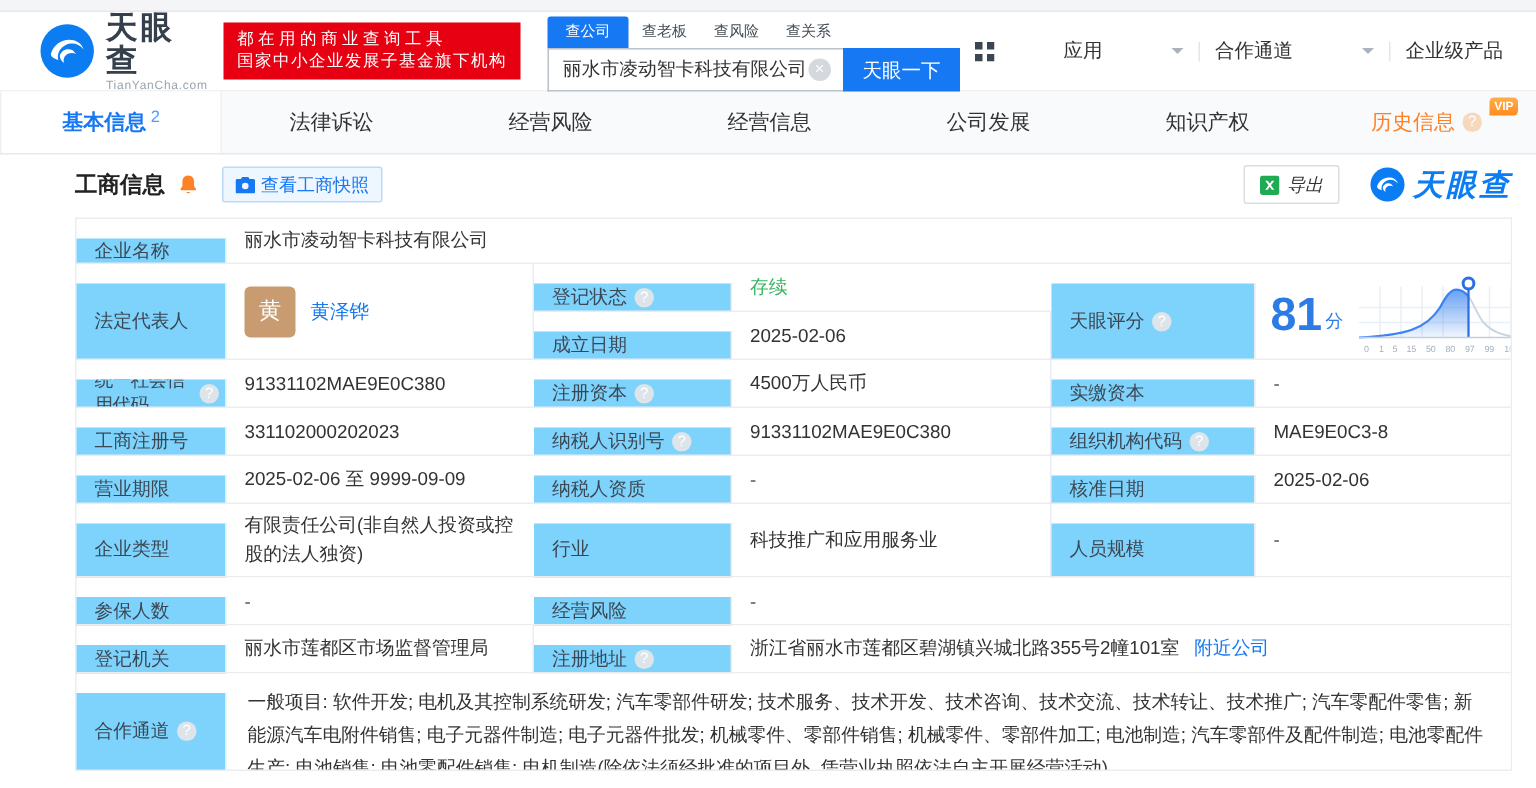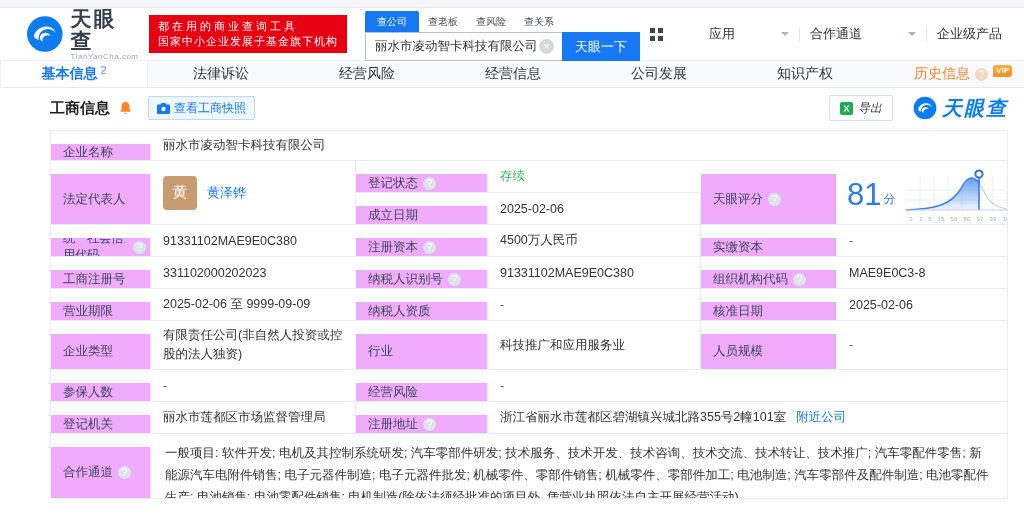--- a/index.html
+++ b/index.html
@@ -32,21 +32,21 @@
   .nav { margin-left:auto; display:flex; align-items:center; font-size:13px; color:#333; white-space:nowrap;}
   .nav-item { display:flex; align-items:center; padding:0 10px; cursor:pointer; position:relative;gap:41px;}
   .nav-sep { width:1px; height:13px; background:#e3e6e9; }
   .caret { width:0; height:0; border-left:4px solid transparent; border-right:4px solid transparent;
            border-top:4px solid #aab3bb; margin-left:5px; }
   .vip-link { color:#ff8126; font-weight:bold;text-decoration:underline; }
   .vip-link .caret{ border-top-color:#ff8126; }
   .bell-wrap { position:relative; padding:0 8px; cursor:pointer;}
 
   
-  .ptabs { height:28px; display:flex; background:#f9fafb; border-top:1px solid #f0f1f3;
+  .ptabs { height:43px; display:flex; background:#f9fafb; border-top:1px solid #f0f1f3;
            border-bottom:1px solid #e6e9ed; }
   .ptab { flex:1; display:flex; align-items:center; justify-content:center; font-size:14px;
           color:#333; cursor:pointer; position:relative; }
   .ptab.active { background:#fff; color:#1678f2; font-weight:bold; border-left:1px solid #eef0f2;
                  border-right:1px solid #eef0f2; }
   .ptab .count { font-size:11px; color:#4f9bf5; margin-left:3px; font-weight:normal; position:relative; top:-4px;}
   .ptab.orange { color:#ff8126; }
   .vipbadge { position:absolute; top:4px; right:12px; background:linear-gradient(#ffad49,#ff8c1f);
               color:#fff; font-size:8px; line-height:10px; padding:1px 3px; border-radius:3px 3px 3px 0;
               font-weight:bold;}
@@ -72,34 +72,34 @@
 
   
   .tbl { margin:2px 16px 0 50px; border:1px solid #e9edf2; border-bottom:none;
          display:grid;
          grid-template-columns:100px 205px 132px 213px 136px 1fr;
          grid-template-rows:30px 32px 32px 32px 32px 32px 49px 32px 32px 1fr;
          font-size:12.5px; height:369px; }
   .c { border-right:1px solid #e9edf2; border-bottom:1px solid #e9edf2; display:flex;
        align-items:center; padding:0 12px; background:#fff; overflow:hidden;}
   .c:nth-child(6n) { border-right:none; }
-  .lc { background:#f0abfc; color:#3c4754;margin-top:13px; }
+  .lc { background:#7dd3fc; color:#3c4754;margin-top:13px; }
   .vc { color:#333; }
   .green { color:#39b362; }
   .link { color:#1678f2; cursor:pointer; text-decoration:none; }
   .dash { color:#555; }
   .avatar { width:34px; height:34px; border-radius:4px; background:#c99b71; color:#fff;
             font-size:15px; display:flex; align-items:center; justify-content:center; flex:none;}
   .rep-name { margin-left:10px; font-size:13px; }
   .wrapcell { line-height:1.55; padding:6px 12px; align-items:center; }
   .scopecell { align-items:flex-start; padding:9px 14px; line-height:1.75; font-size:12.5px; }
 
   
   .score-cell { padding:4px 6px 0 10px; display:flex; align-items:center; }
-  .score-num { font-size:31px; font-weight:normal; color:#2d7ce5; line-height:1; }
+  .score-num { font-size:31px; font-weight:bold; color:#2d7ce5; line-height:1; }
   .score-unit { font-size:12px; color:#2d7ce5; margin:10px 4px 0 2px; }
   .chart { margin-left:4px; width:112px; }
   .ticks { display:flex; justify-content:space-between; width:104px; margin:-3px 0 0 6px; }
   .ticks span { font-size:7px; color:#a3b1bf; transform:scale(.85); }
 </style>
 </head>
 <body>
 
 <div class="topstrip"></div>
 

